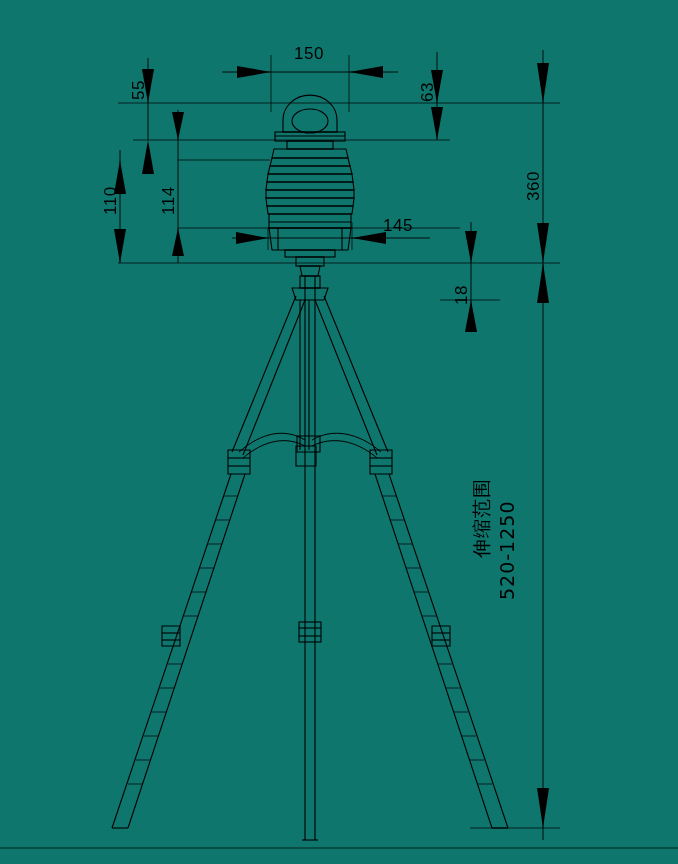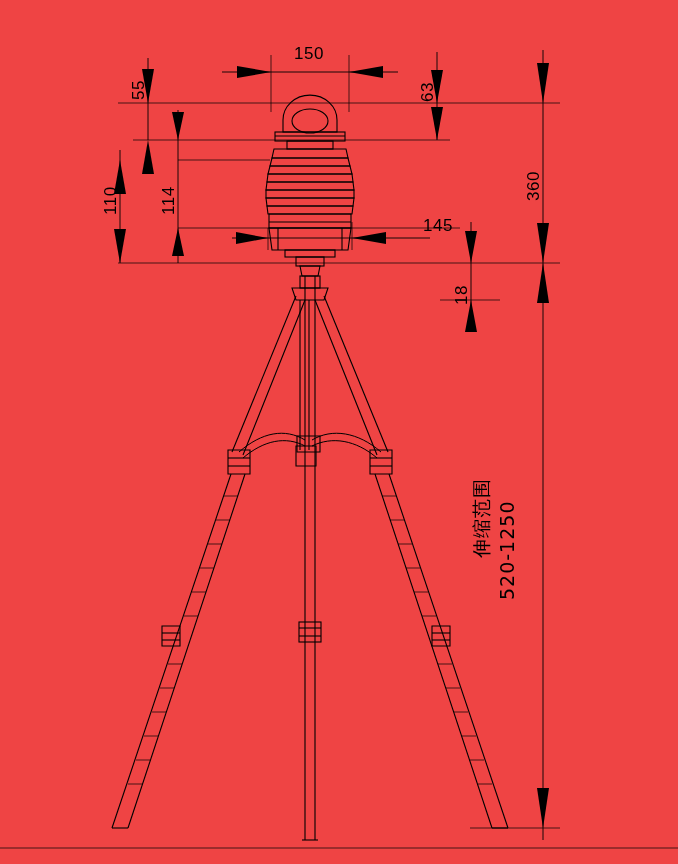--- a/index.html
+++ b/index.html
@@ -10,21 +10,21 @@
   body {
     width: 678px;
     height: 864px;
     font-family: "Liberation Sans", sans-serif;
     overflow: hidden;
   }
   #stage {
     position: relative;
     width: 678px;
     height: 864px;
-    background: #ef4444;
+    background: #0f766e;
   }
   #drawing {
     position: absolute;
     left: 0;
     top: 0;
     width: 678px;
     height: 864px;
   }
   .dim-text {
     position: absolute;
@@ -258,21 +258,21 @@
   <div class="dim-text" style="left:294px; top:44px;">150</div>
 
   <div class="dim-text vert" style="left:418px; top:102px;">63</div>
 
   <div class="dim-text vert" style="left:129px; top:100px;">55</div>
 
   <div class="dim-text vert" style="left:101px; top:215px;">110</div>
 
   <div class="dim-text vert" style="left:159px; top:215px;">114</div>
 
-  <div class="dim-text" style="left:383px; top:216px;margin-left:40px;">145</div>
+  <div class="dim-text" style="left:383px; top:216px;">145</div>
 
   <div class="dim-text vert" style="left:524px; top:201px;">360</div>
 
   <div class="dim-text vert" style="left:452px; top:305px;">18</div>
 
   <div class="cn-label" style="left:469px; top:558px;">伸缩范围</div>
 
   <div class="cn-label" style="left:496px; top:600px;">520-1250</div>
 
 </div>

